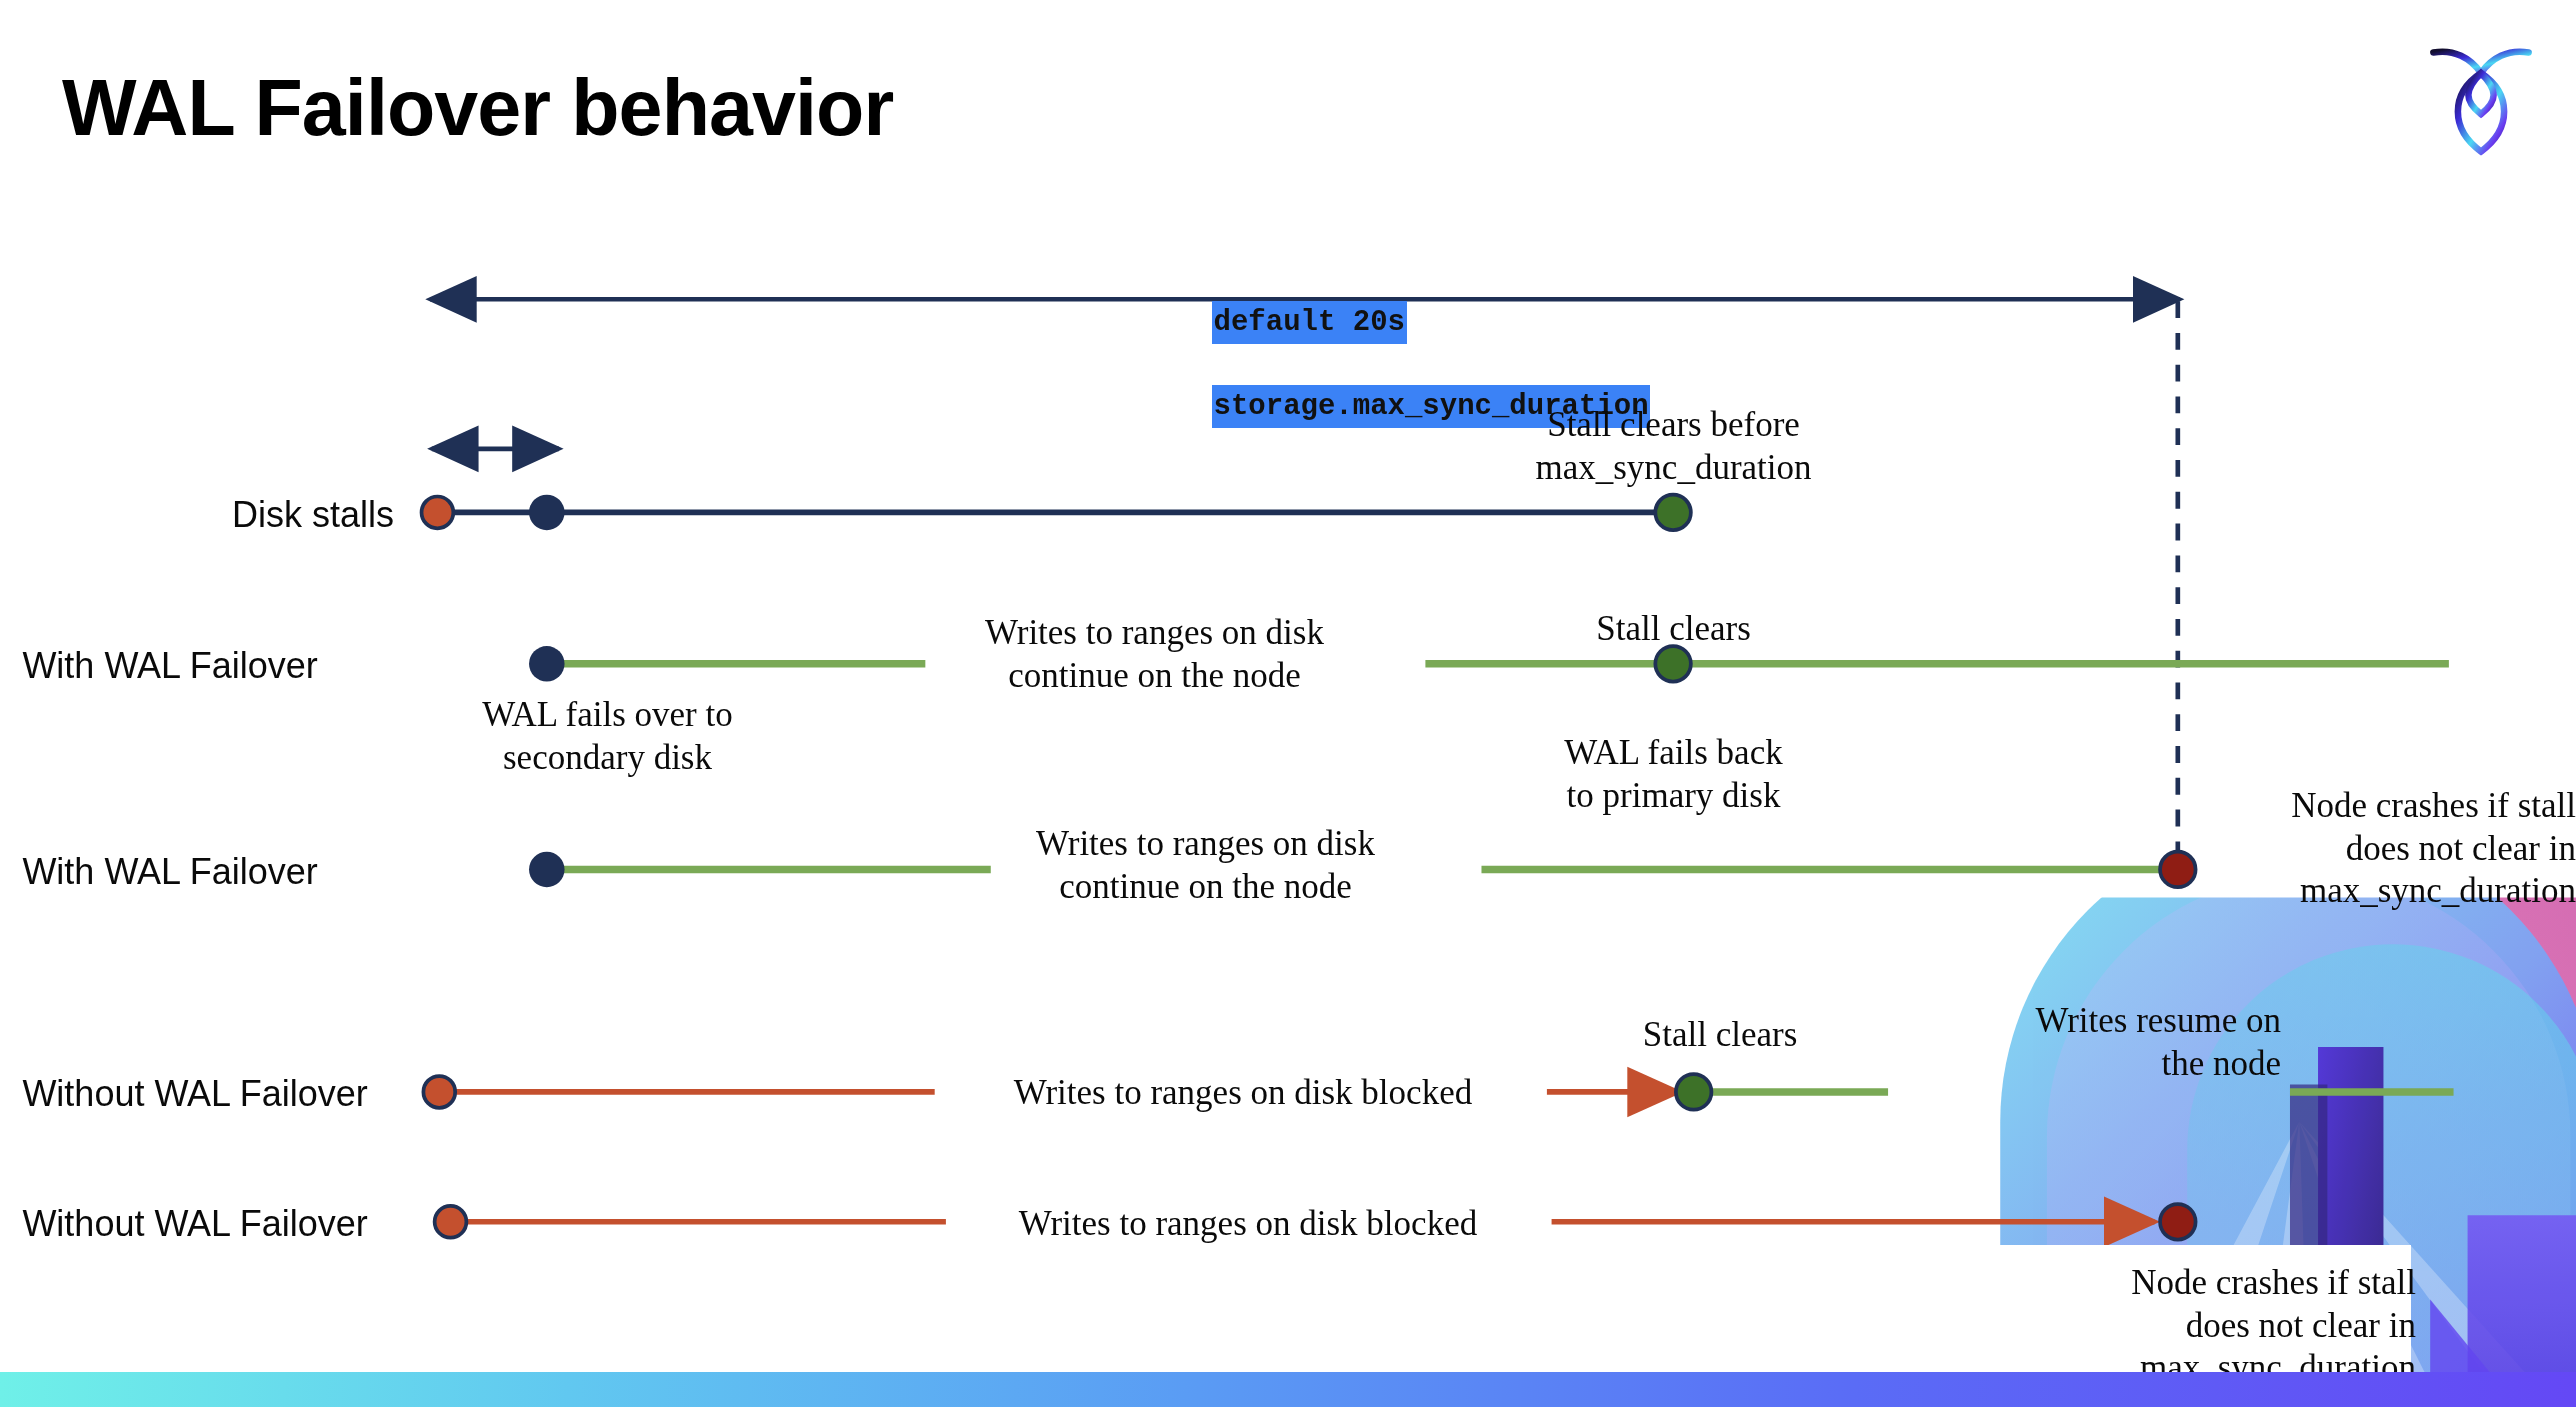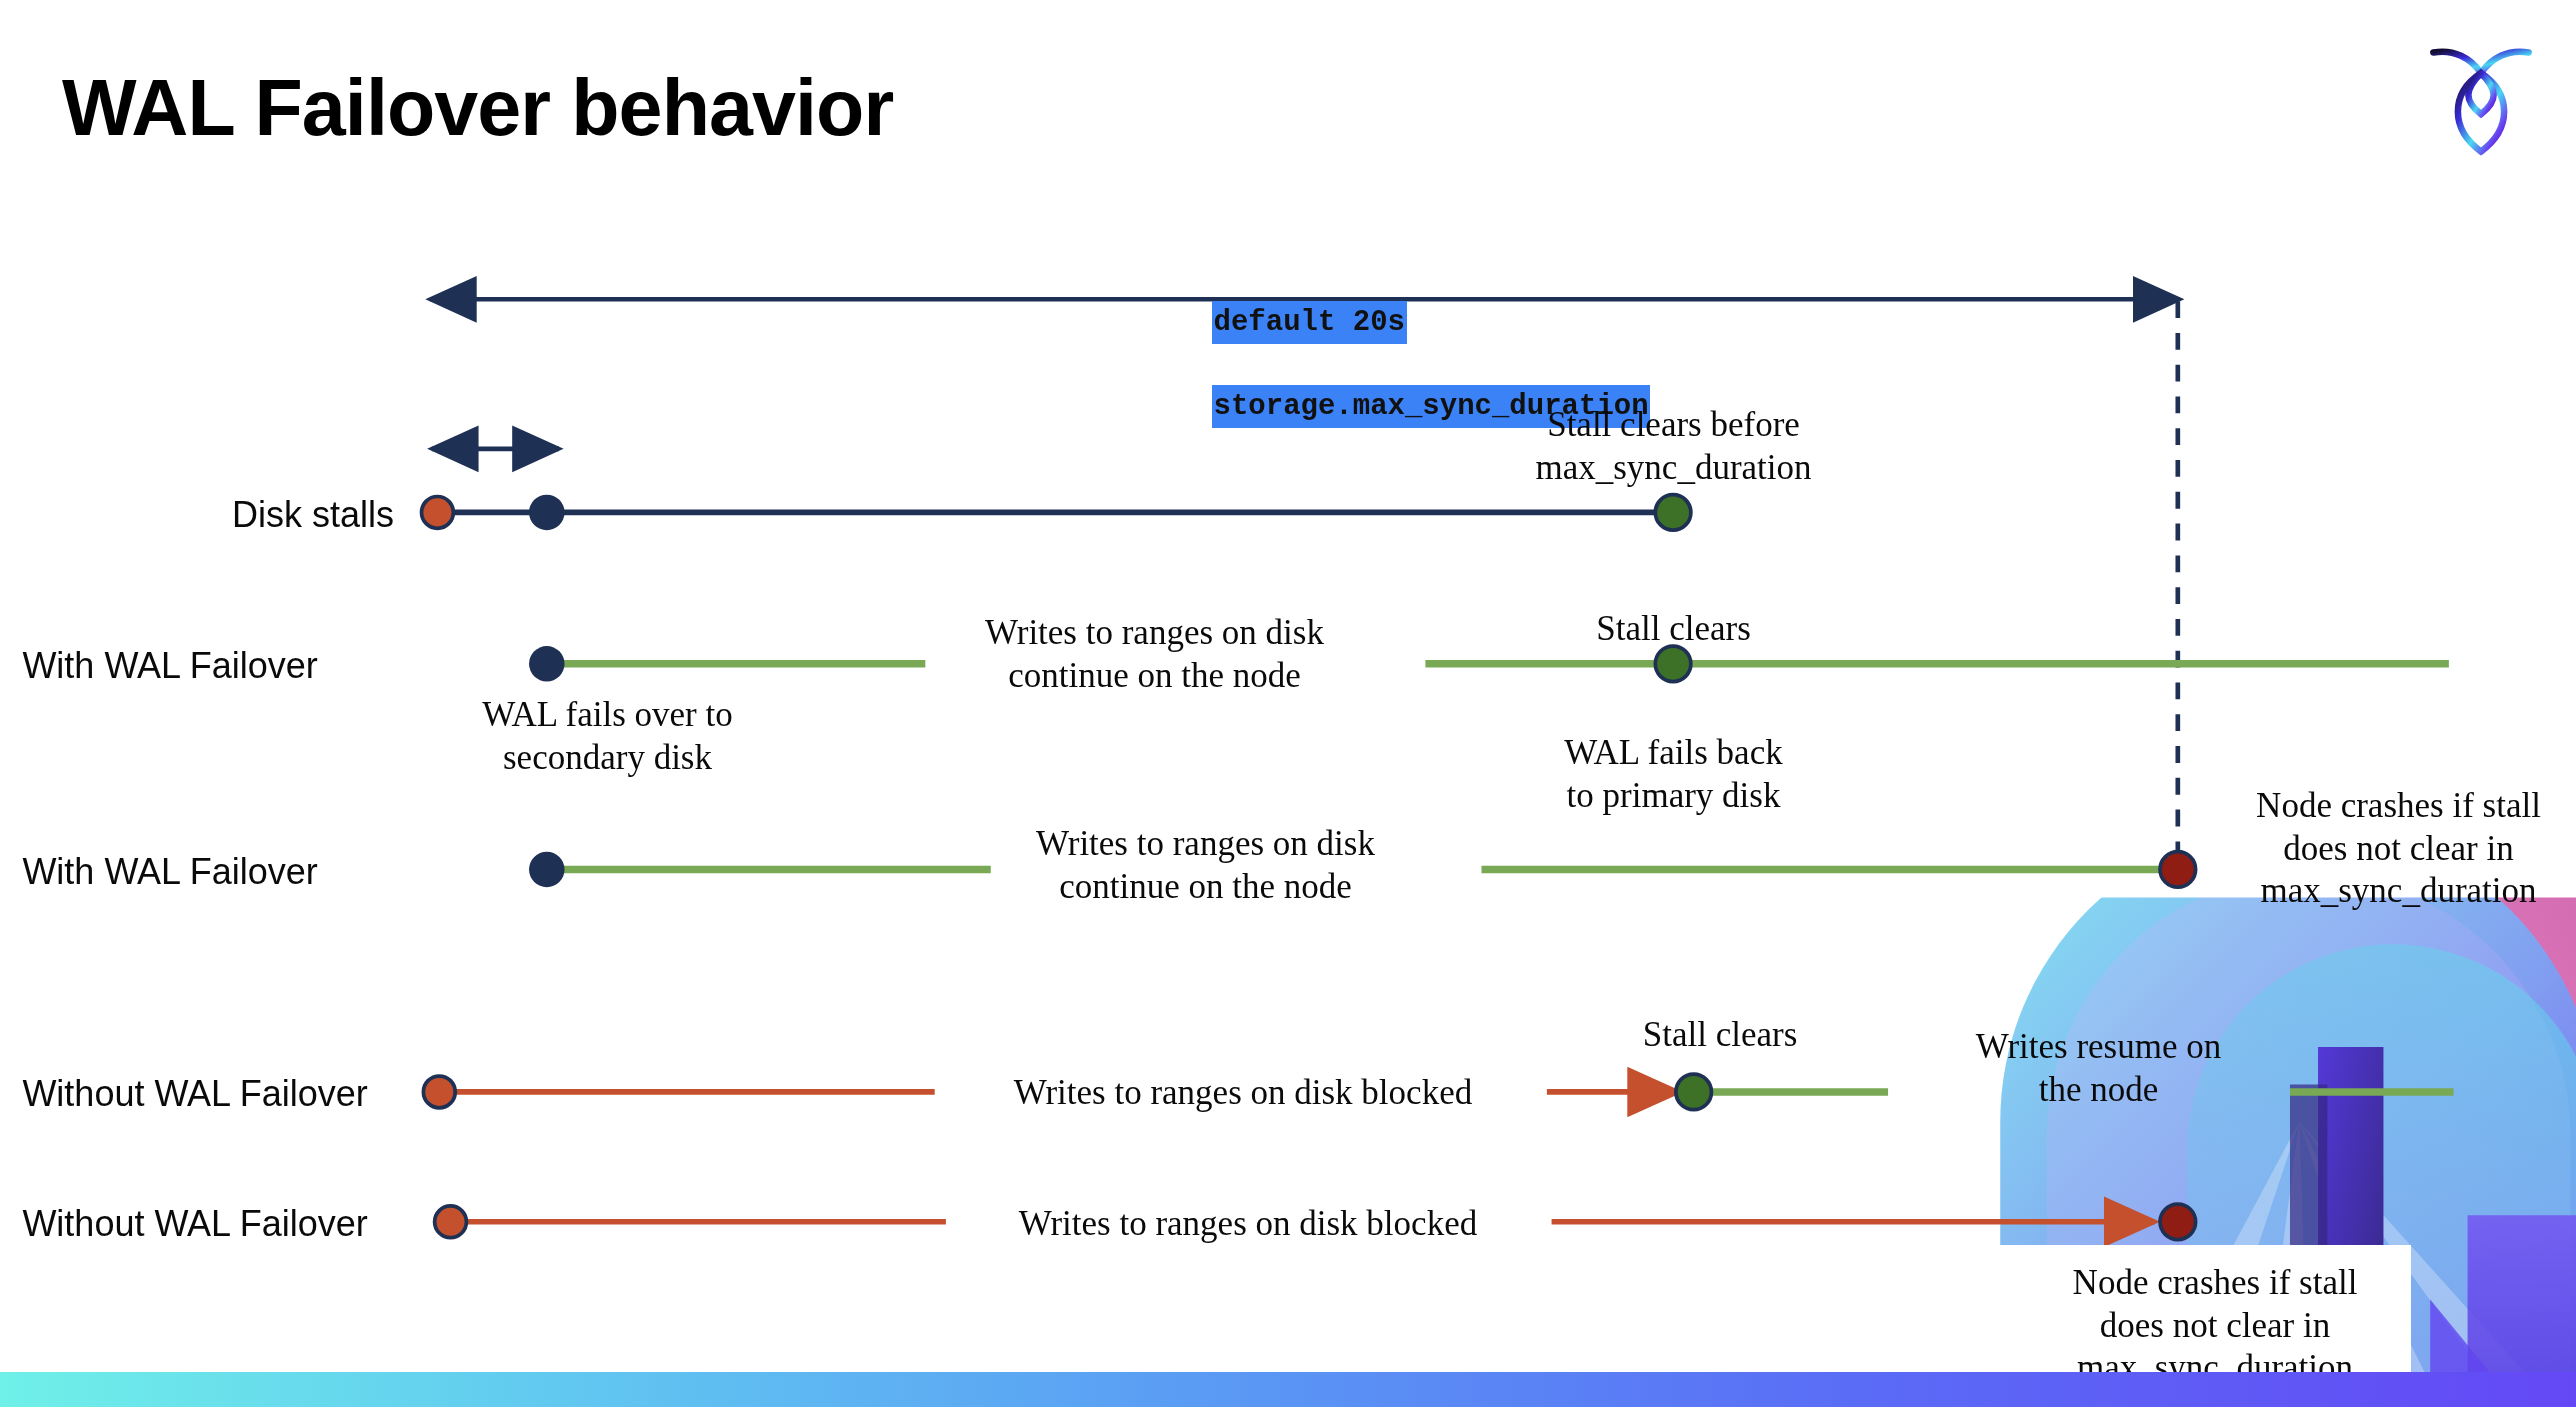--- a/index.html
+++ b/index.html
@@ -50,21 +50,21 @@
   }
   .anno {
     position: absolute;
     font-family: Liberation Serif, serif;
     font-size: 35px;
     line-height: 1.22;
     color: #0a0a0a;
     white-space: pre-line;
   }
   .anno.ctr { text-align: center; }
-  .anno.lft { text-align: center; }
+  .anno.lft { text-align: right; }
   .rowlabel {
     position: absolute;
     font-family: "Liberation Sans", sans-serif;
     font-size: 36px;
     color: #0a0a0a;
     white-space: nowrap;
   }
   .codebox {
     position: absolute;
     font-family: "Liberation Mono", monospace;
@@ -288,21 +288,21 @@
 continue on the node</div>
 
   <div class="anno lft" style="left:2221px; top:785px; width:355px;">Node crashes if stall
 does not clear in
 max_sync_duration</div>
 
   <div class="anno ctr" style="left:944px; top:1072px; width:598px;">Writes to ranges on disk  blocked</div>
 
   <div class="anno ctr" style="left:1580px; top:1014px; width:280px;">Stall clears</div>
 
-  <div class="anno ctr" style="left:1916px; top:1026px; width:365px;">Writes resume on
+  <div class="anno ctr" style="left:1916px; top:1000px; width:365px;text-align:right;">Writes resume on
 the node</div>
 
   <div class="anno ctr" style="left:949px; top:1203px; width:598px;">Writes to ranges on disk  blocked</div>
 
   <div id="crash-callout"></div>
   <div class="anno lft" id="crash-callout-text">Node crashes if stall
 does not clear in
 max_sync_duration</div>
 
   <div id="bottom-bar"></div>

